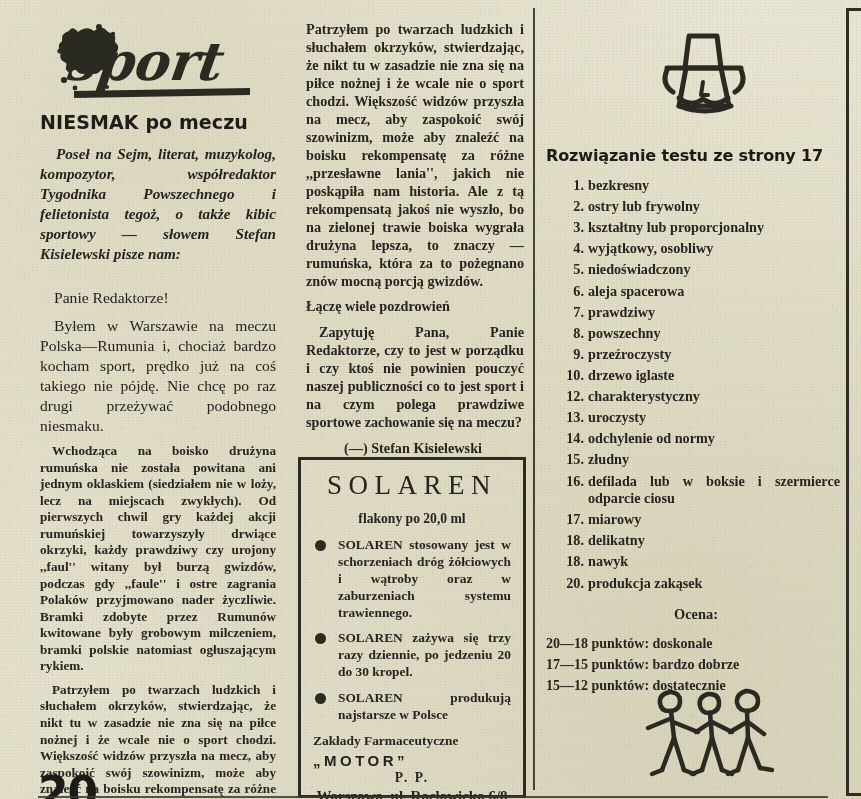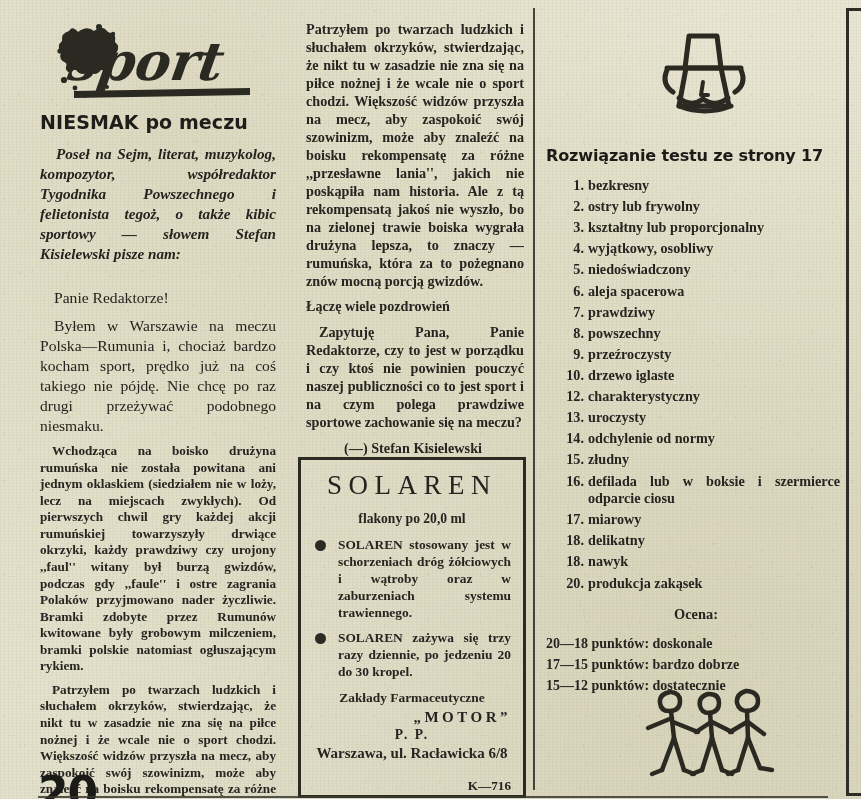--- a/index.html
+++ b/index.html
@@ -233,30 +233,29 @@
     top: 3px;
     width: 11px;
     height: 11px;
     border-radius: 50%;
     background: #2b2a23;
   }
   #solaren .maker {
     font-family: "Liberation Serif", serif;
     font-weight: 700;
     font-size: 13.4px;
-    text-align: center;
     margin: 0 0 3px 0;
     color: #262521;
   }
   #solaren .motor {
-    font-family: Liberation Serif, serif;
+    font-family: Liberation Sans, sans-serif;
     font-weight: 700;
     font-size: 15px;
     letter-spacing: 3.5px;
-    text-align: right;
+    text-align: left;
     margin: 0 0 1px 0;
     color: #242320;
   }
   #solaren .pp {
     font-family: "Liberation Serif", serif;
     font-weight: 700;
     font-size: 13.6px;
     letter-spacing: 2px;
     text-align: center;
     margin: 0 0 2px 0;
@@ -417,20 +416,24 @@
     <div class="flakony">flakony po 20,0 ml</div>
 
     <ul>
       <li>
         <span class="bullet"></span>
         <span>SOLAREN stosowany jest w schorzeniach dróg żółciowych i wątroby oraz w zaburzeniach systemu trawiennego.</span>
       </li>
       <li>
         <span class="bullet"></span>
         <span>SOLAREN zażywa się trzy razy dziennie, po jedzeniu 20 do 30 kropel.</span>
+      </li>
+      <li>
+        <span class="bullet"></span>
+        <span>SOLAREN produkują najstarsze w Polsce</span>
       </li>
     </ul>
 
     <div class="maker">Zakłady Farmaceutyczne</div>
     <div class="motor">„MOTOR”</div>
     <div class="pp">P. P.</div>
     <div class="addr">Warszawa, ul. Racławicka 6/8</div>
     <div class="code">K—716</div>
   </div>
 

